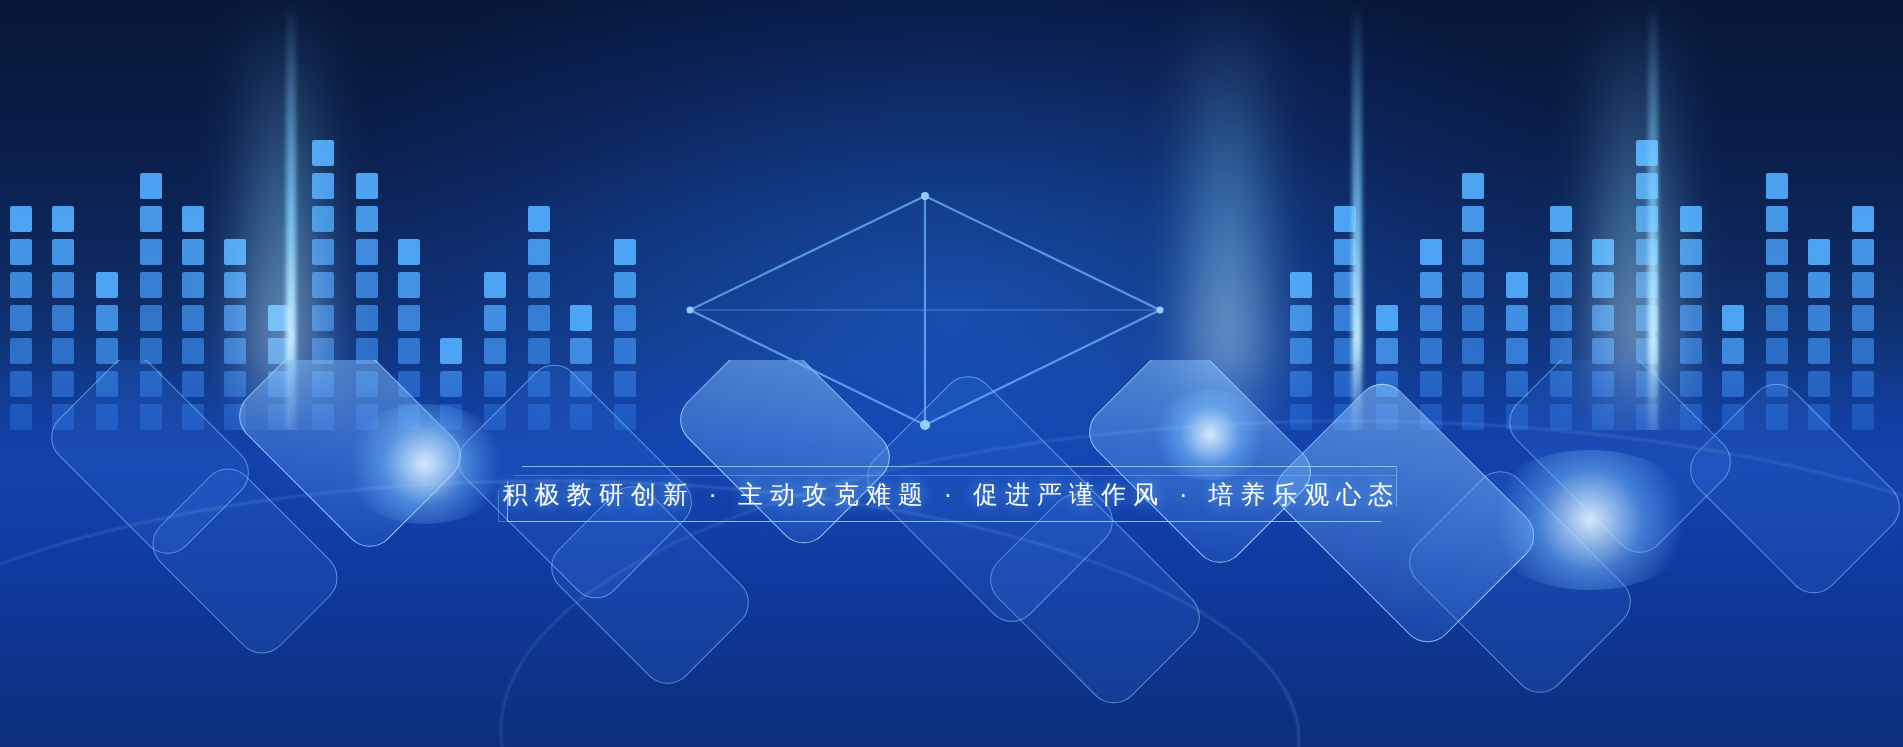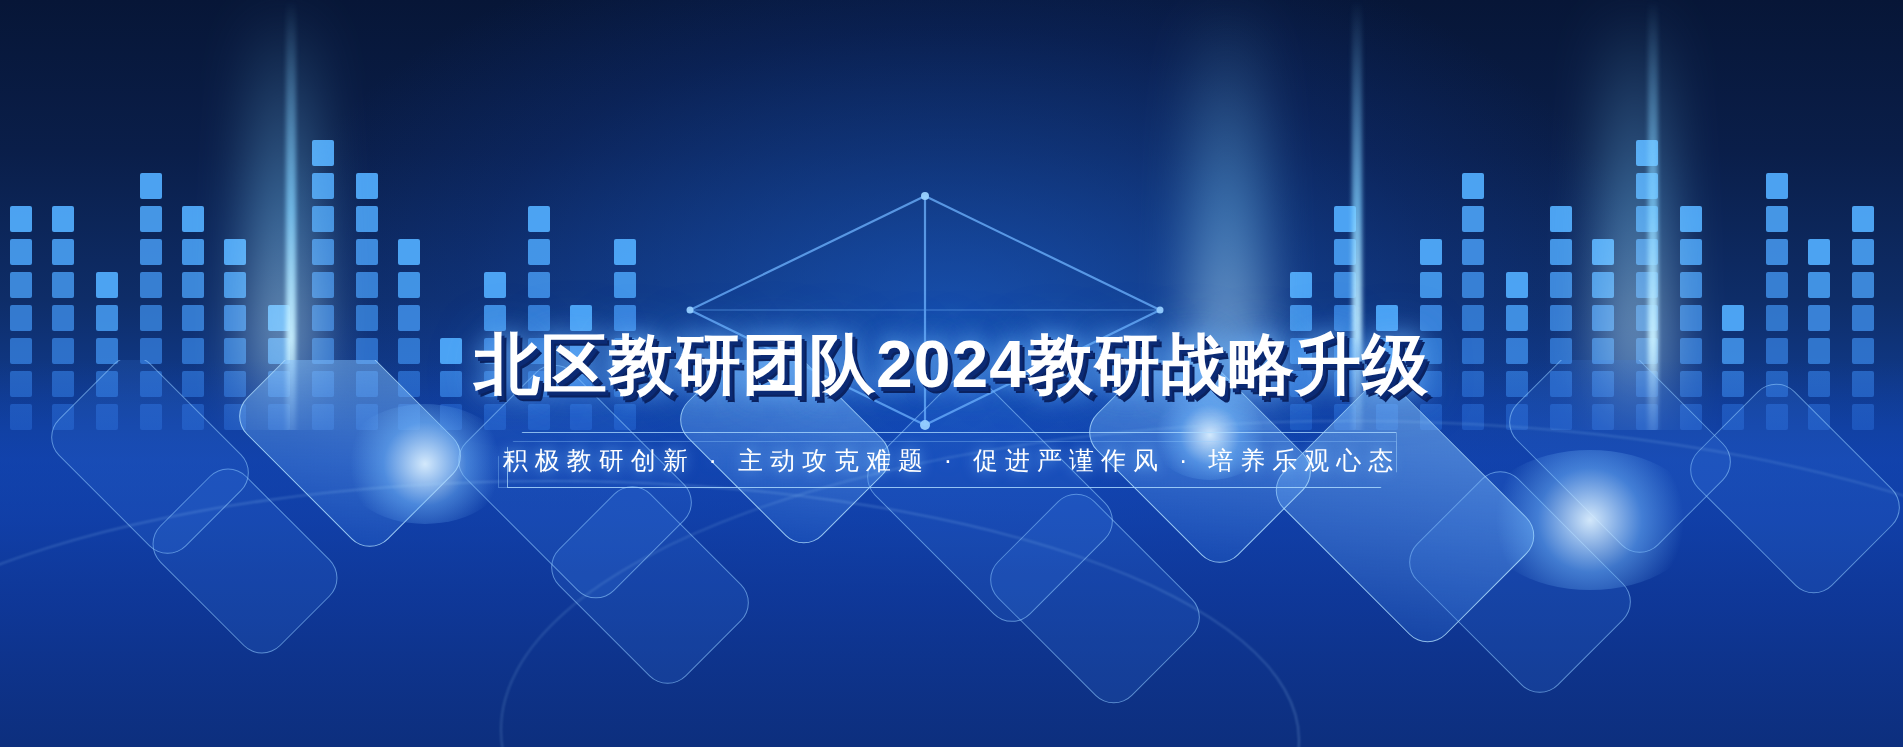--- a/index.html
+++ b/index.html
@@ -72,21 +72,21 @@
       3px 4px 0 #0b2a74,
       5px 6px 0 #0a2260,
       0 0 22px rgba(120,190,255,0.9),
       0 0 46px rgba(80,160,255,0.5);
     white-space:nowrap;
   }
 
   
   .tag-wrap{
     position:absolute;left:50%;transform:translateX(-50%);
-    top:432px;
+    top:466px;
     width:890px;height:56px;
   }
   .tag-frame{
     position:absolute;inset:0;
     border:1.5px solid rgba(175,220,255,0.75);
     clip-path:polygon(16px 0, 100% 0, 100% calc(100% - 16px), calc(100% - 16px) 100%, 0 100%, 0 16px);
   }
   .tag-frame.shadow{
     left:-9px;top:9px;
     border-color:rgba(150,205,255,0.35);
@@ -383,21 +383,20 @@
       <circle cx="925" cy="196" r="4"></circle>
       <circle cx="925" cy="425" r="5"></circle>
       <circle cx="690" cy="310" r="3.5"></circle>
       <circle cx="1160" cy="310" r="3.5"></circle>
     </g>
   </svg>
 
   <div class="headline">
 
 
-    <div class="title-sub">北区教研团队2024教研战略升级</div>
 
     <div class="tag-wrap">
       <div class="tag-frame shadow"></div>
       <div class="tag-frame"></div>
       <div class="tagline">积极教研创新 · 主动攻克难题 · 促进严谨作风 · 培养乐观心态</div>
     </div>
 
   </div>
 </div>
 

